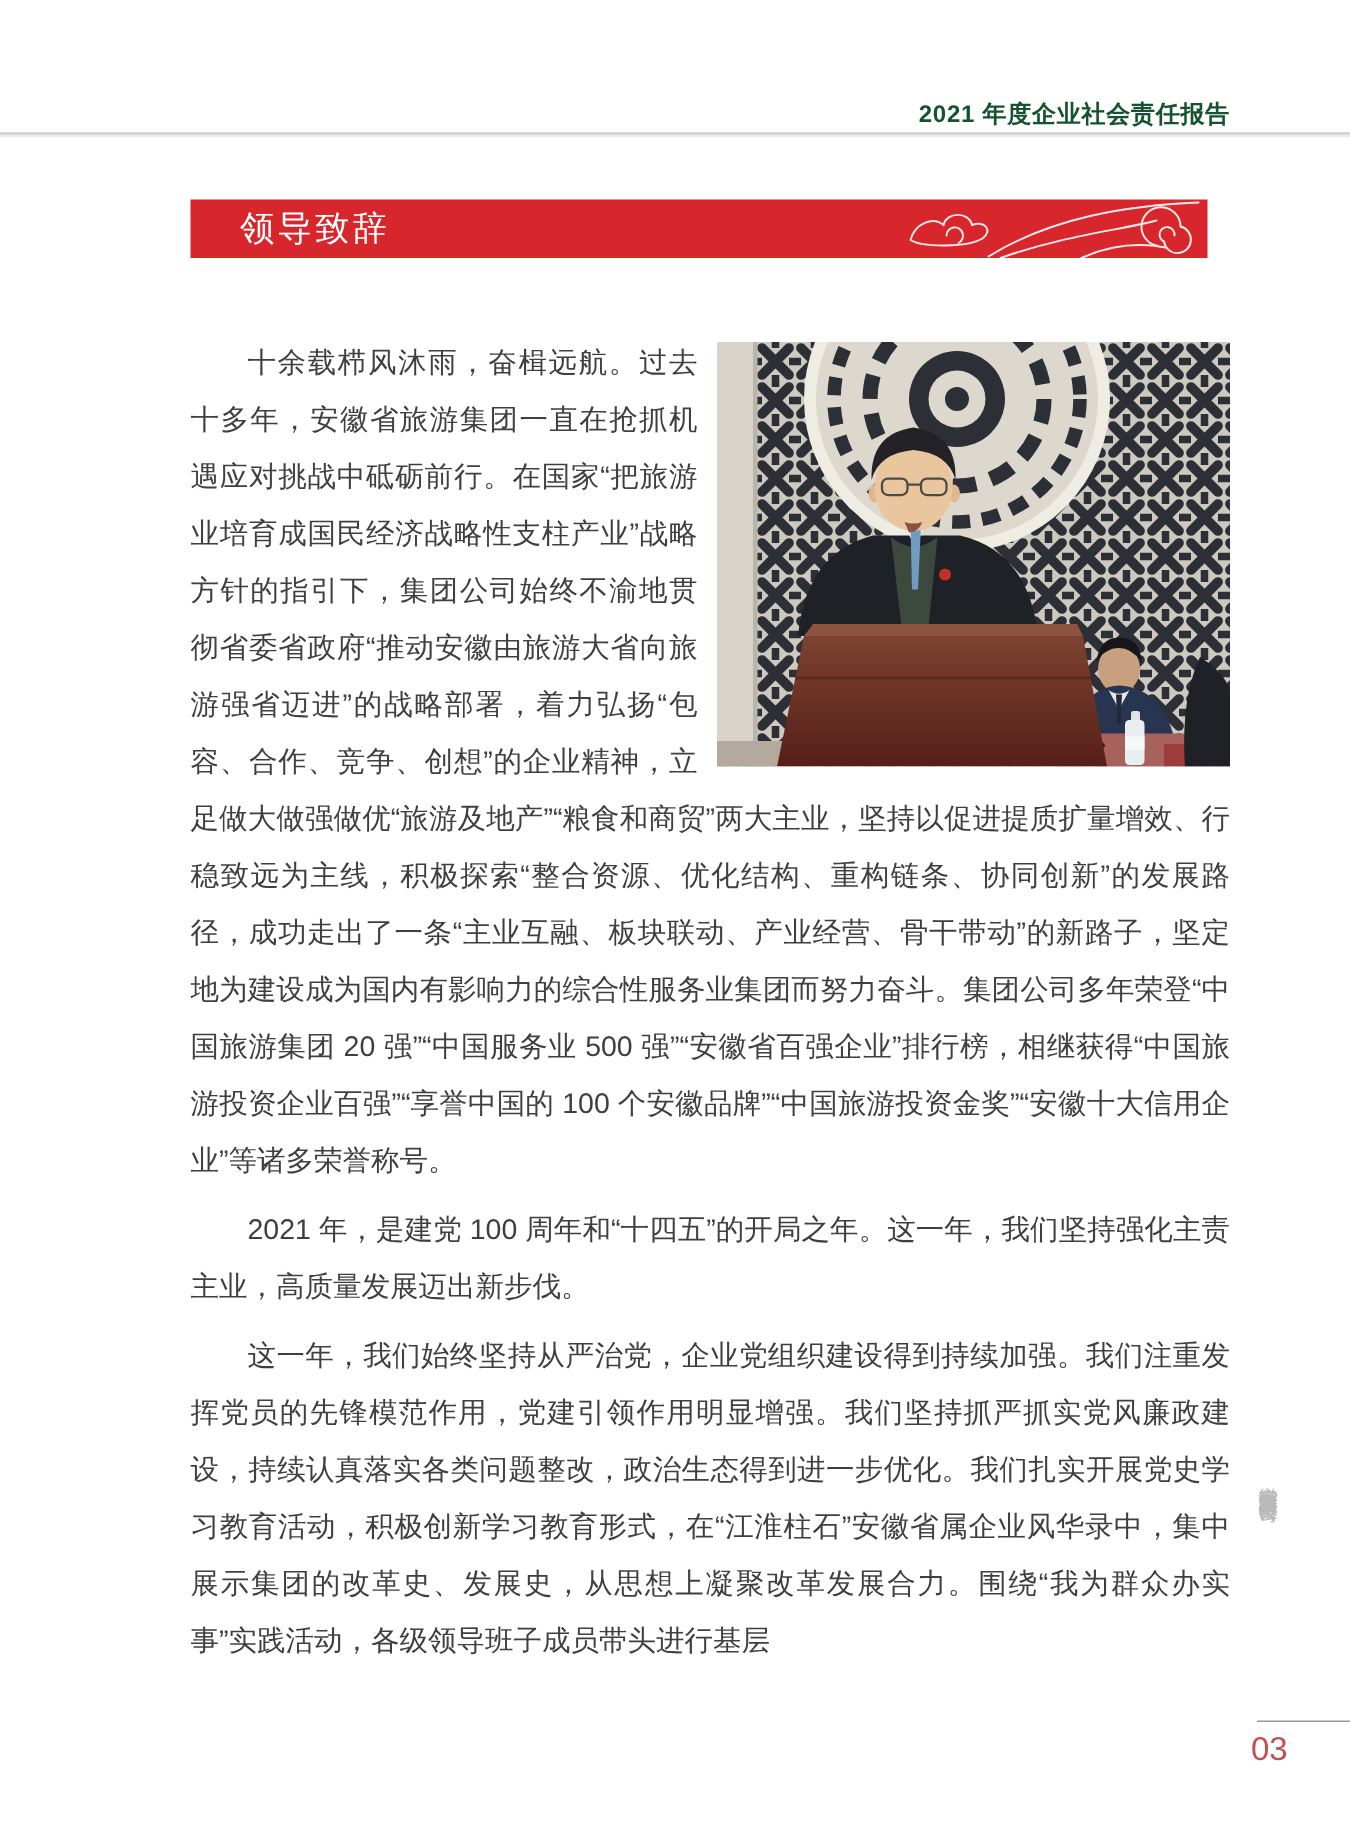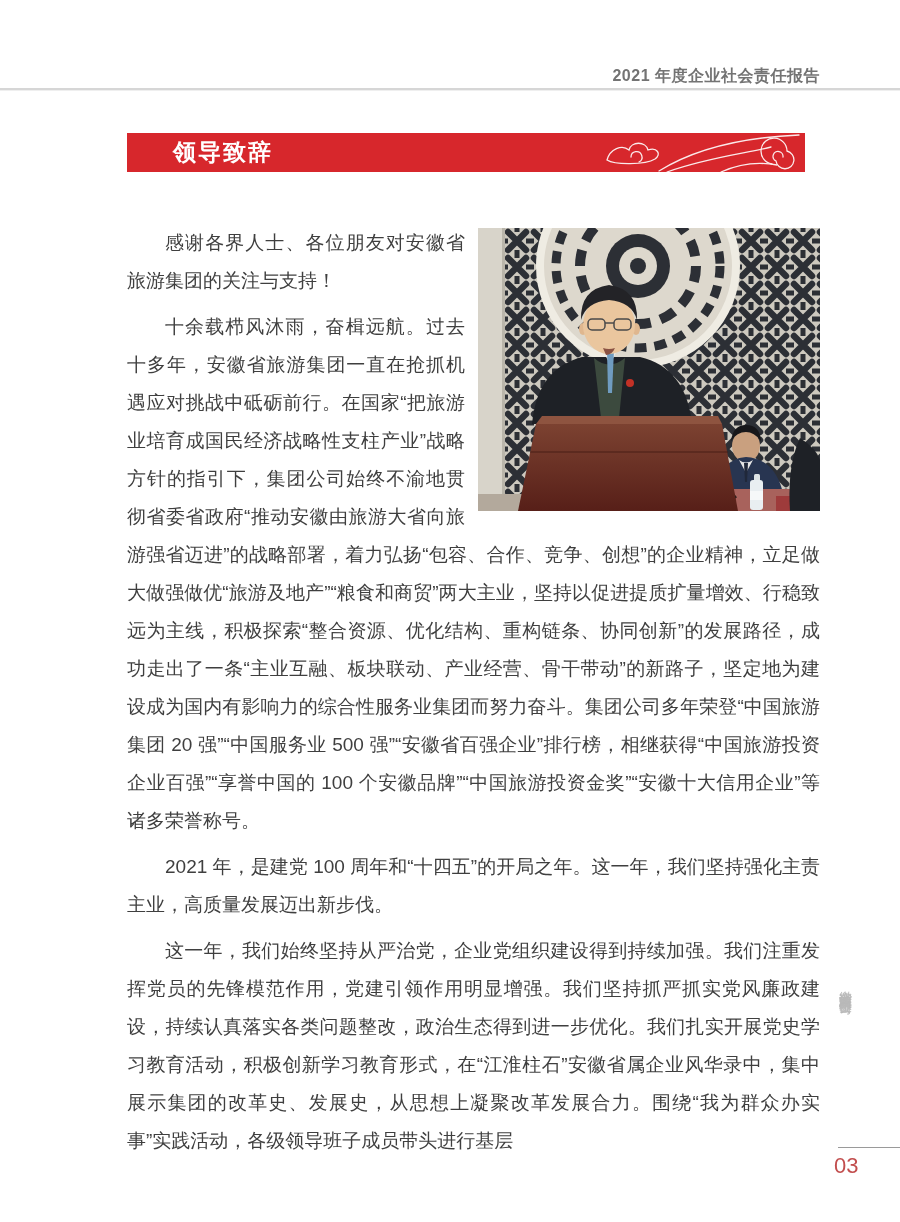--- a/index.html
+++ b/index.html
@@ -4,34 +4,34 @@
 <style>
   html,body{margin:0;padding:0;}
   body{
     width:900px;height:1222px;position:relative;background:#ffffff;
     font-family:"Liberation Sans","DejaVu Sans",sans-serif;
     overflow:hidden;
   }
   
   .header-title{
     position:absolute;top:66px;right:80px;
-    font-size:16px;font-weight:bold;color:#737373;letter-spacing:.5px;
+    font-size:16px;font-weight:bold;color:#14532d;letter-spacing:.5px;
   }
   .header-rule{
     position:absolute;top:88px;left:0;width:900px;height:2px;
     background:#d6d6d6;border-bottom:1px solid #efefef;
   }
   
   .banner{
     position:absolute;left:127px;top:133px;width:678px;height:39px;
     background:#d7272c;display:flex;align-items:center;
   }
   .banner-title{
-    color:#ffffff;font-size:23px;font-weight:bold;padding-left:33px;
-    letter-spacing:2px;line-height:39px;margin-left:13px;
+    color:#ffffff;font-size:23px;font-weight:normal;padding-left:33px;
+    letter-spacing:2px;line-height:39px;
   }
   .banner-clouds{position:absolute;right:4px;top:0;height:39px;}
   
   .article{
     position:absolute;left:127px;top:224px;width:693px;
   }
   .article p{
     margin:0 0 8px 0;
     font-size:19px;line-height:38px;color:#3f3f3f;
     text-align:justify;text-indent:2em;
@@ -146,21 +146,20 @@
         <rect x="136" y="91" width="17" height="11" rx="4" fill="none" stroke="#4a4a4a" stroke-width="1.5"></rect>
         <line x1="127" y1="95" x2="136" y2="95" stroke="#4a4a4a" stroke-width="1.5"></line>
         <path d="M125 120 Q131 122 137 120 Q134 127 128 127 Z" fill="#8a5243"></path>
 
         <path d="M58 196 L244 196 L260 283 L40 283 Z" fill="url(#wood)"></path>
         <path d="M58 196 L244 196 L240 188 L64 188 Z" fill="#8e5440"></path>
         <path d="M52 224 L250 224" stroke="#4a1f17" stroke-width="2" opacity="0.5"></path>
       </g>
     </svg>
   </div>
-  <p>感谢各界人士、各位朋友对安徽省旅游集团的关注与支持！</p>
   <p>十余载栉风沐雨，奋楫远航。过去十多年，安徽省旅游集团一直在抢抓机遇应对挑战中砥砺前行。在国家“把旅游业培育成国民经济战略性支柱产业”战略方针的指引下，集团公司始终不渝地贯彻省委省政府“推动安徽由旅游大省向旅游强省迈进”的战略部署，着力弘扬“包容、合作、竞争、创想”的企业精神，立足做大做强做优“旅游及地产”“粮食和商贸”两大主业，坚持以促进提质扩量增效、行稳致远为主线，积极探索“整合资源、优化结构、重构链条、协同创新”的发展路径，成功走出了一条“主业互融、板块联动、产业经营、骨干带动”的新路子，坚定地为建设成为国内有影响力的综合性服务业集团而努力奋斗。集团公司多年荣登“中国旅游集团 20 强”“中国服务业 500 强”“安徽省百强企业”排行榜，相继获得“中国旅游投资企业百强”“享誉中国的 100 个安徽品牌”“中国旅游投资金奖”“安徽十大信用企业”等诸多荣誉称号。</p>
   <p>2021 年，是建党 100 周年和“十四五”的开局之年。这一年，我们坚持强化主责主业，高质量发展迈出新步伐。</p>
   <p>这一年，我们始终坚持从严治党，企业党组织建设得到持续加强。我们注重发挥党员的先锋模范作用，党建引领作用明显增强。我们坚持抓严抓实党风廉政建设，持续认真落实各类问题整改，政治生态得到进一步优化。我们扎实开展党史学习教育活动，积极创新学习教育形式，在“江淮柱石”安徽省属企业风华录中，集中展示集团的改革史、发展史，从思想上凝聚改革发展合力。围绕“我为群众办实事”实践活动，各级领导班子成员带头进行基层</p>
 </div>
 
 <div class="company-vertical">安徽省旅游集团有限责任公司</div>
 <div class="footer-rule"></div>
 <div class="page-number">03</div>
 
 </body></html>

